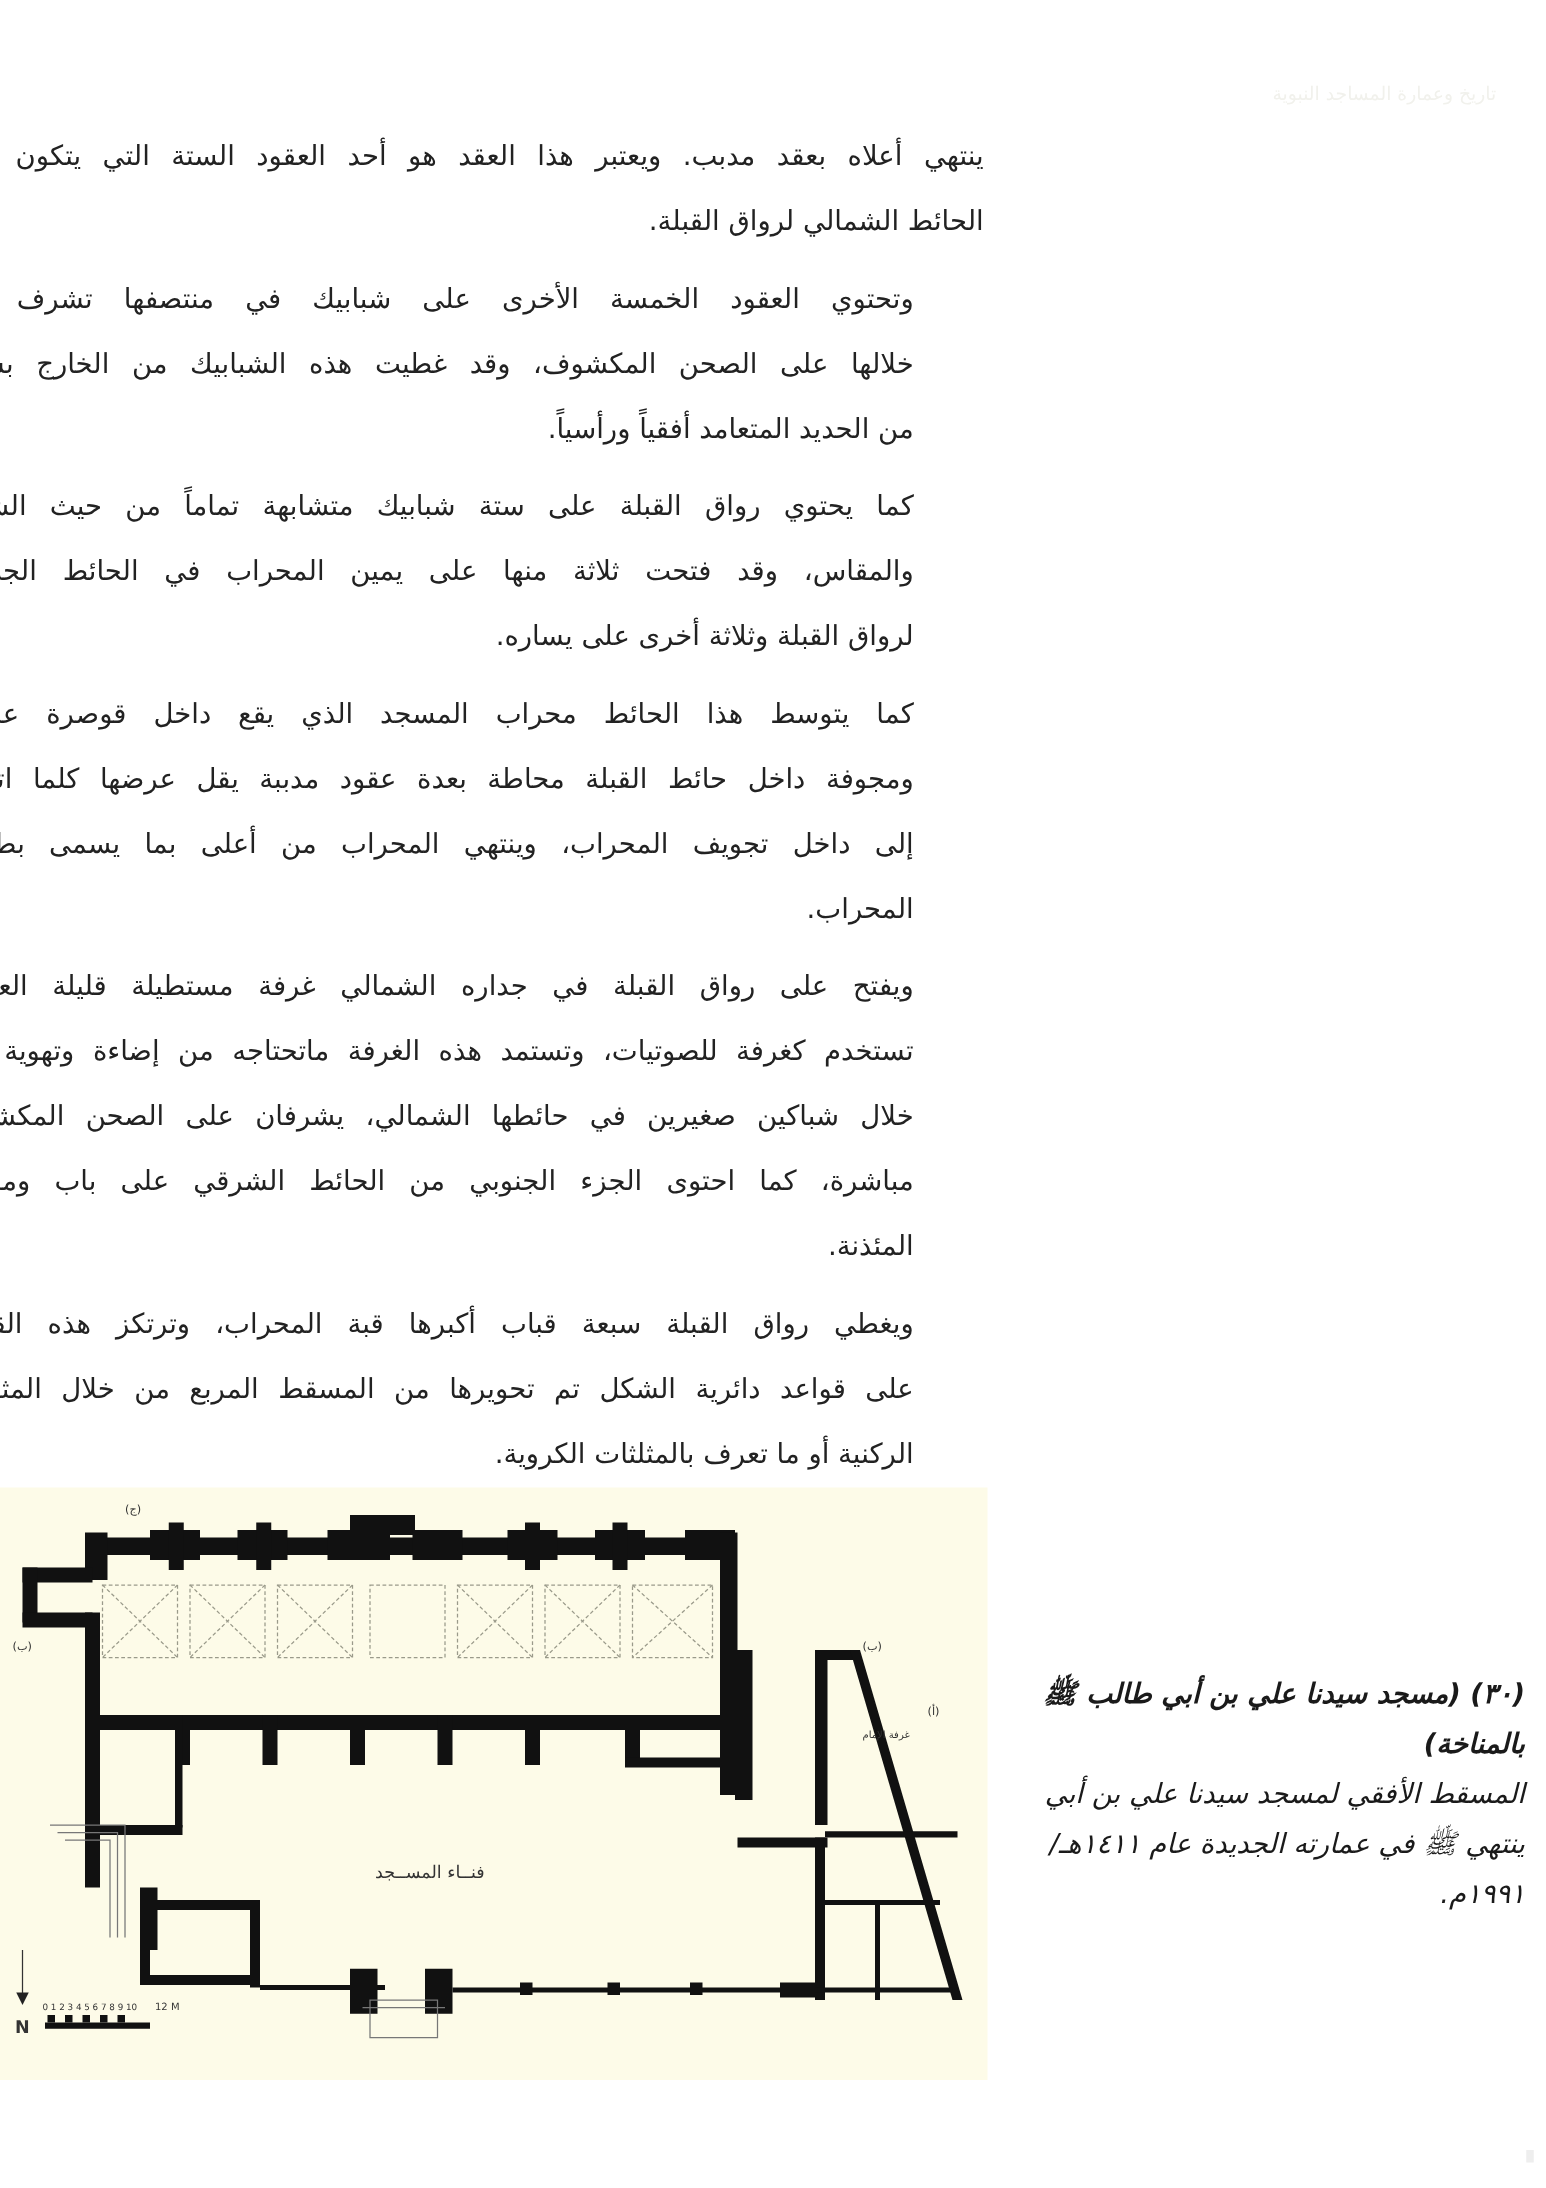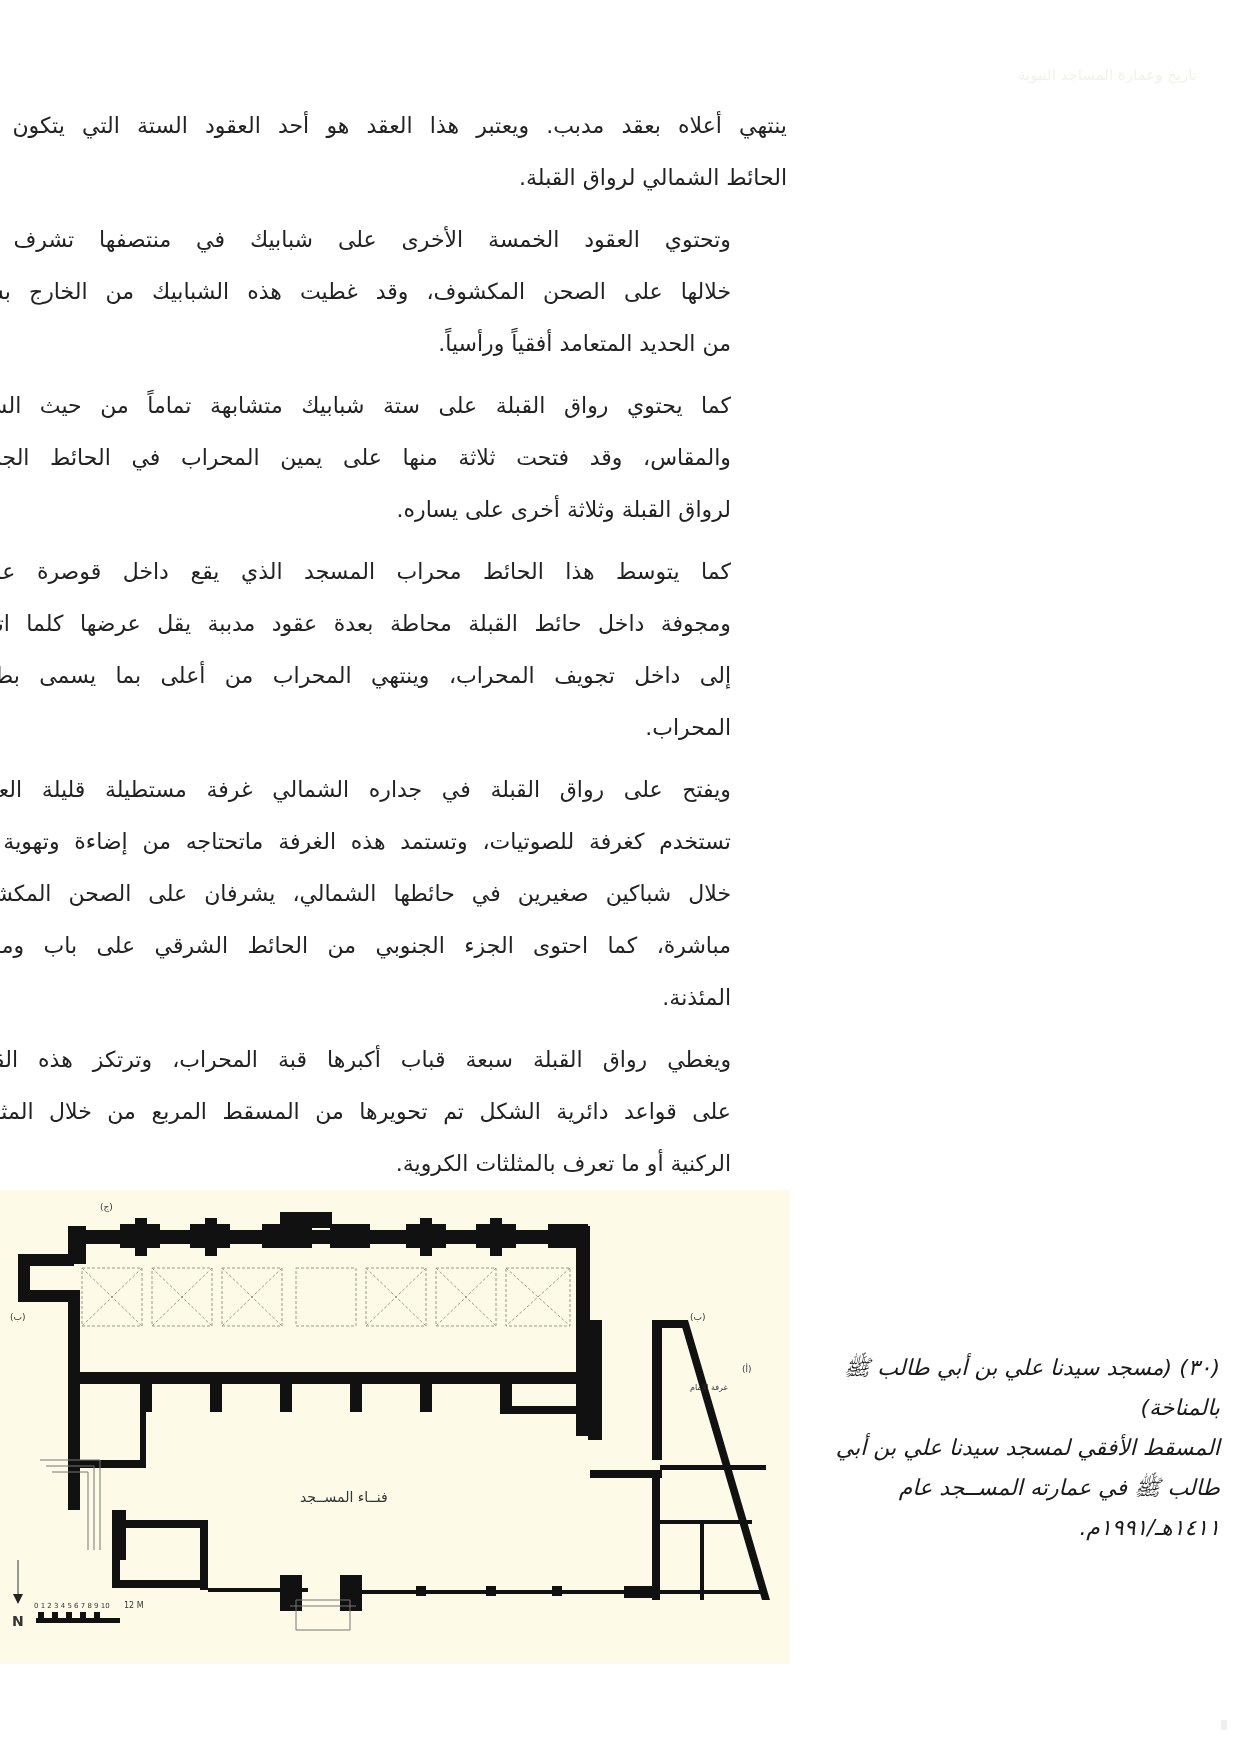--- a/index.html
+++ b/index.html
@@ -22,21 +22,21 @@
     .para .line.last { text-align-last: right; }
     .figure {
       position: absolute; left: 0; top: 1190px; width: 790px; height: 474px; background: #fdfbe8;
     }
     .figure svg { position: absolute; left: 0; top: 0; }
     .caption {
       position: absolute; left: 820px; top: 1336px; width: 400px;
       direction: rtl; text-align: right; font-size: 22px; line-height: 40px; color: #1a1a1a;
       font-style: italic; font-family: "DejaVu Sans", sans-serif;
     }
-    .caption .title { font-weight: normal; display: block; margin-top: 12px; }
+    .caption .title { font-weight: bold; display: block; }
     .caption .desc { display: block; }
     .page-mark { position: absolute; right: 10px; bottom: 20px; width: 6px; height: 10px; background: #eee; }
     .plan-label { font-family: "DejaVu Sans", sans-serif; fill: #333; }
   </style>
 </head>
 <body>
 
 <div class="running-header">تاريخ وعمارة المساجد النبوية</div>
 
 <div class="body-text">
@@ -191,16 +191,16 @@
           <rect x="66" y="422" width="6" height="6"></rect>
           <rect x="80" y="422" width="6" height="6"></rect>
           <rect x="94" y="422" width="6" height="6"></rect>
         </g>
     </g>
   </svg>
 </div>
 
 <div class="caption">
   <span class="title">(٣٠) (مسجد سيدنا علي بن أبي طالب ﷺ بالمناخة)</span>
-  <span class="desc">المسقط الأفقي لمسجد سيدنا علي بن أبي طالب ﷺ في عمارته المســجد عام ١٤١١هـ/١٩٩١م.</span>
+  <span class="desc">المسقط الأفقي لمسجد سيدنا علي بن أبي ينتهي ﷺ في عمارته الجديدة عام ١٤١١هـ/١٩٩١م.</span>
 </div>
 
 <div class="page-mark"></div>
 
 </body></html>

